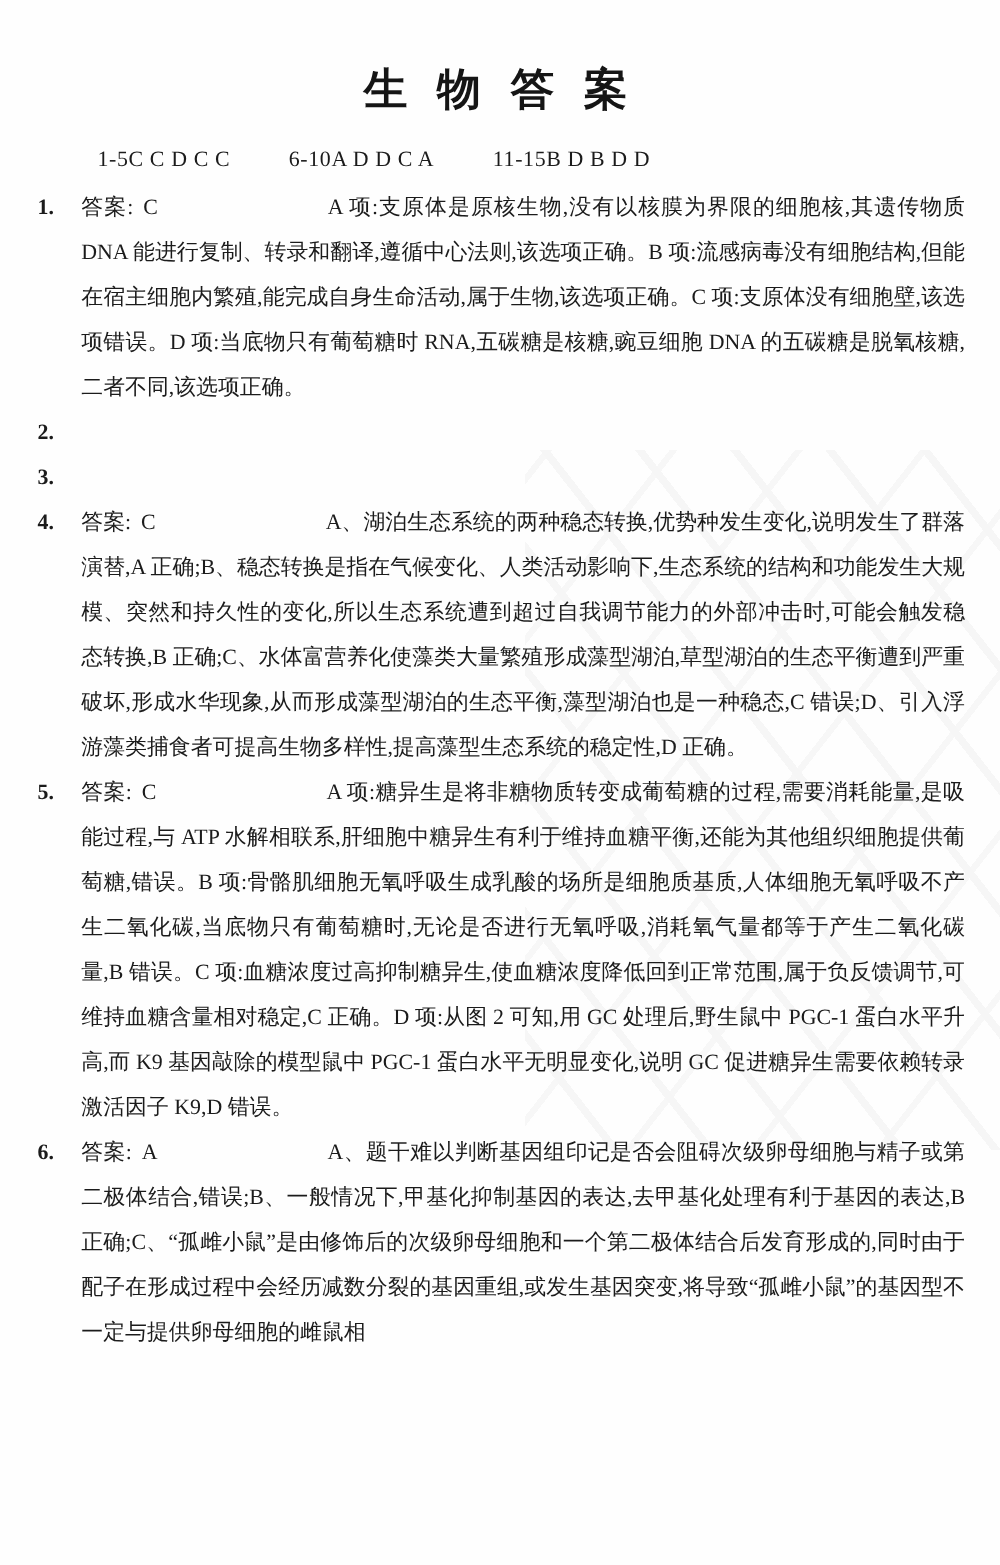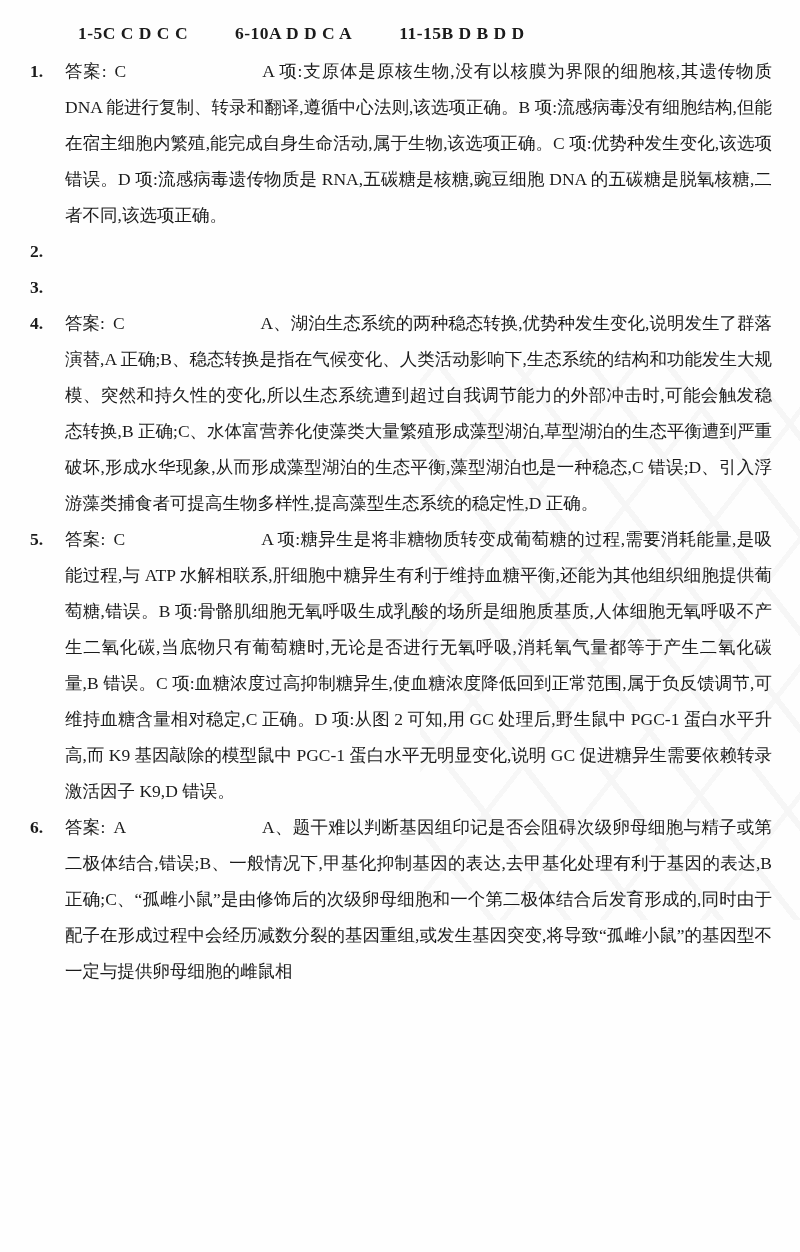--- a/index.html
+++ b/index.html
@@ -23,21 +23,21 @@
     font-weight: 700;
     font-size: 35px;
     line-height: 44px;
     letter-spacing: 7px;
     color: #151515;
   }
   .answer-summary {
     margin: 15px 0 0 78px;
     font-size: 17.5px;
     line-height: 36px;
-    font-weight: 700;
+    font-weight: 400;
     letter-spacing: 0.5px;
     white-space: nowrap;
   }
   .summary-seg { margin-right: 42px; }
   .items { margin-top: 2px; }
   .item {
     display: flex;
     align-items: flex-start;
     padding: 0 28px 0 30px;
   }
@@ -81,32 +81,33 @@
     pointer-events: none;
   }
 </style>
 </head>
 <body>
 
 <div class="page">
 
   <div class="watermark"></div>
 
+  <div class="doc-title">生 物 答 案</div>
 
   <div class="answer-summary">
     <span class="summary-seg">1-5C C D C C</span>
     <span class="summary-seg">6-10A D D C A</span>
     <span class="summary-seg">11-15B D B D D</span>
   </div>
 
   <div class="items">
 
     <div class="item">
       <div class="item-number">1.</div>
-      <div class="item-body"><span class="ans-label">答案:</span><span class="ans-value">C</span><span class="gap"></span><span class="explanation">A 项:支原体是原核生物,没有以核膜为界限的细胞核,其遗传物质 DNA 能进行复制、转录和翻译,遵循中心法则,该选项正确。B 项:流感病毒没有细胞结构,但能在宿主细胞内繁殖,能完成自身生命活动,属于生物,该选项正确。C 项:优势种发生变化,该选项错误。D 项:流感病毒遗传物质是 RNA,五碳糖是核糖,豌豆细胞 DNA 的五碳糖是脱氧核糖,二者不同,该选项正确。</span></div>
+      <div class="item-body"><span class="ans-label">答案:</span><span class="ans-value">C</span><span class="gap"></span><span class="explanation">A 项:支原体是原核生物,没有以核膜为界限的细胞核,其遗传物质 DNA 能进行复制、转录和翻译,遵循中心法则,该选项正确。B 项:流感病毒没有细胞结构,但能在宿主细胞内繁殖,能完成自身生命活动,属于生物,该选项正确。C 项:支原体没有细胞壁,该选项错误。D 项:当底物只有葡萄糖时 RNA,五碳糖是核糖,豌豆细胞 DNA 的五碳糖是脱氧核糖,二者不同,该选项正确。</span></div>
     </div>
 
     <div class="item">
       <div class="item-number">2.</div>
     </div>
 
     <div class="item">
       <div class="item-number">3.</div>
     </div>
 

